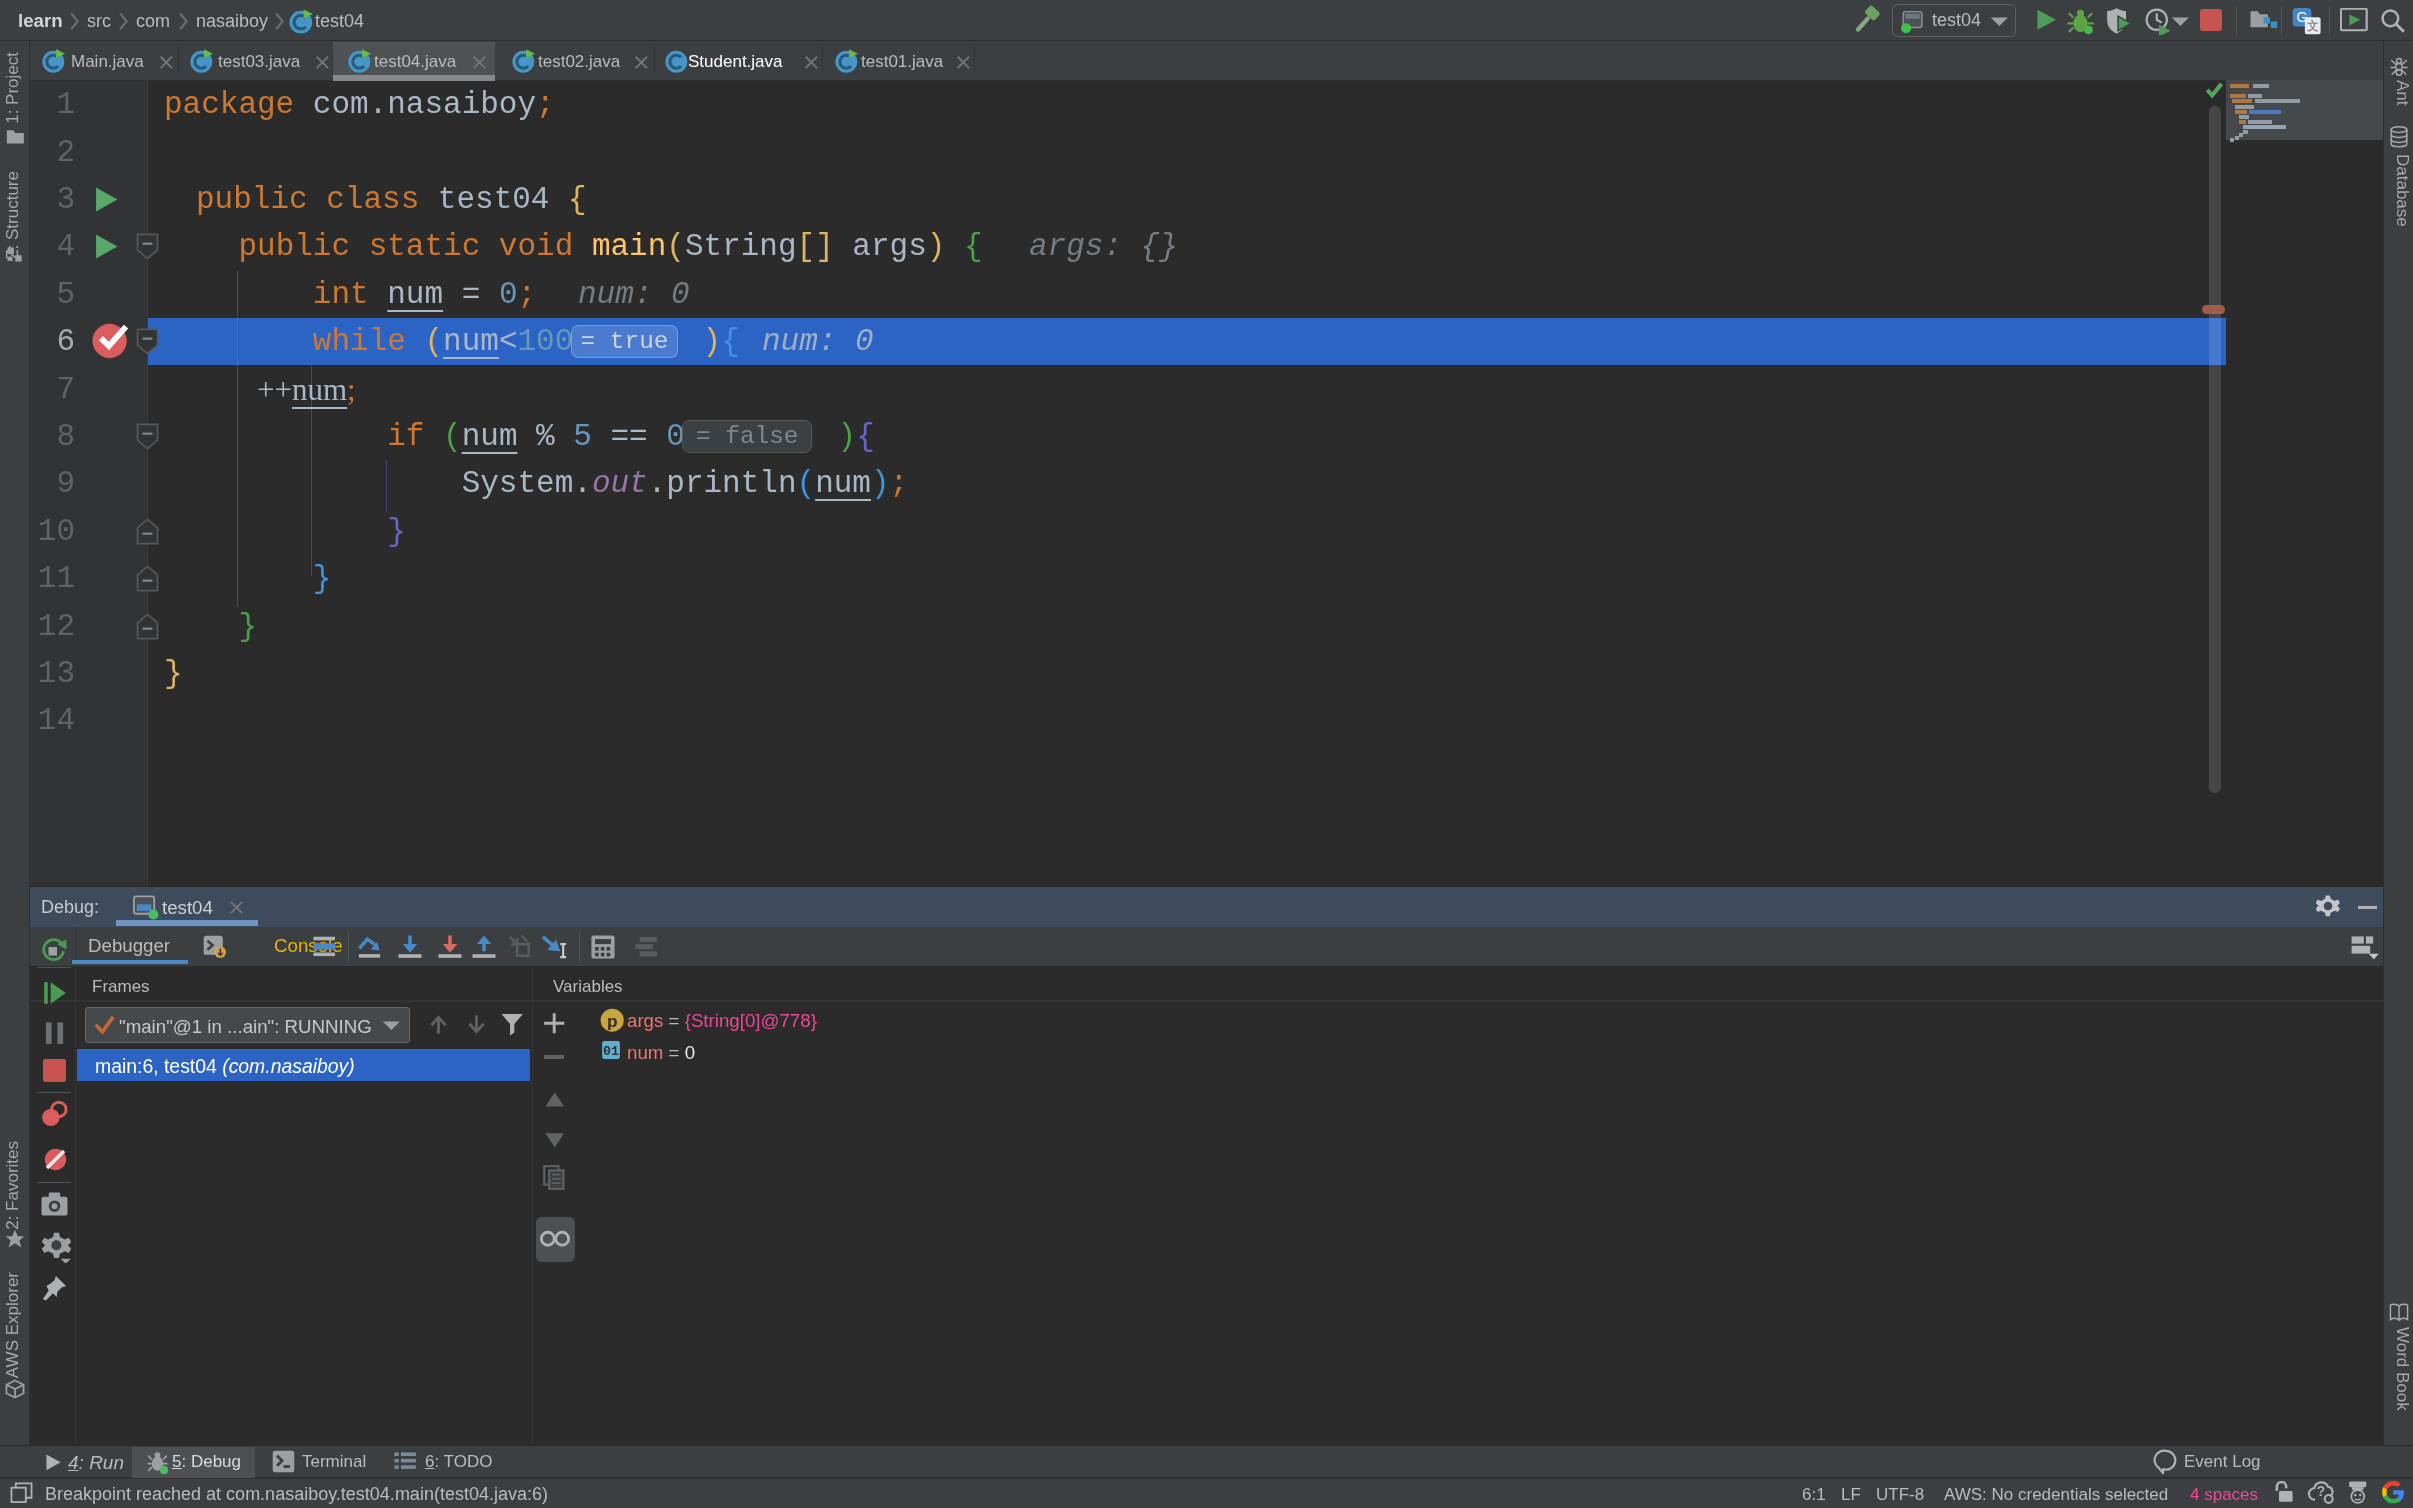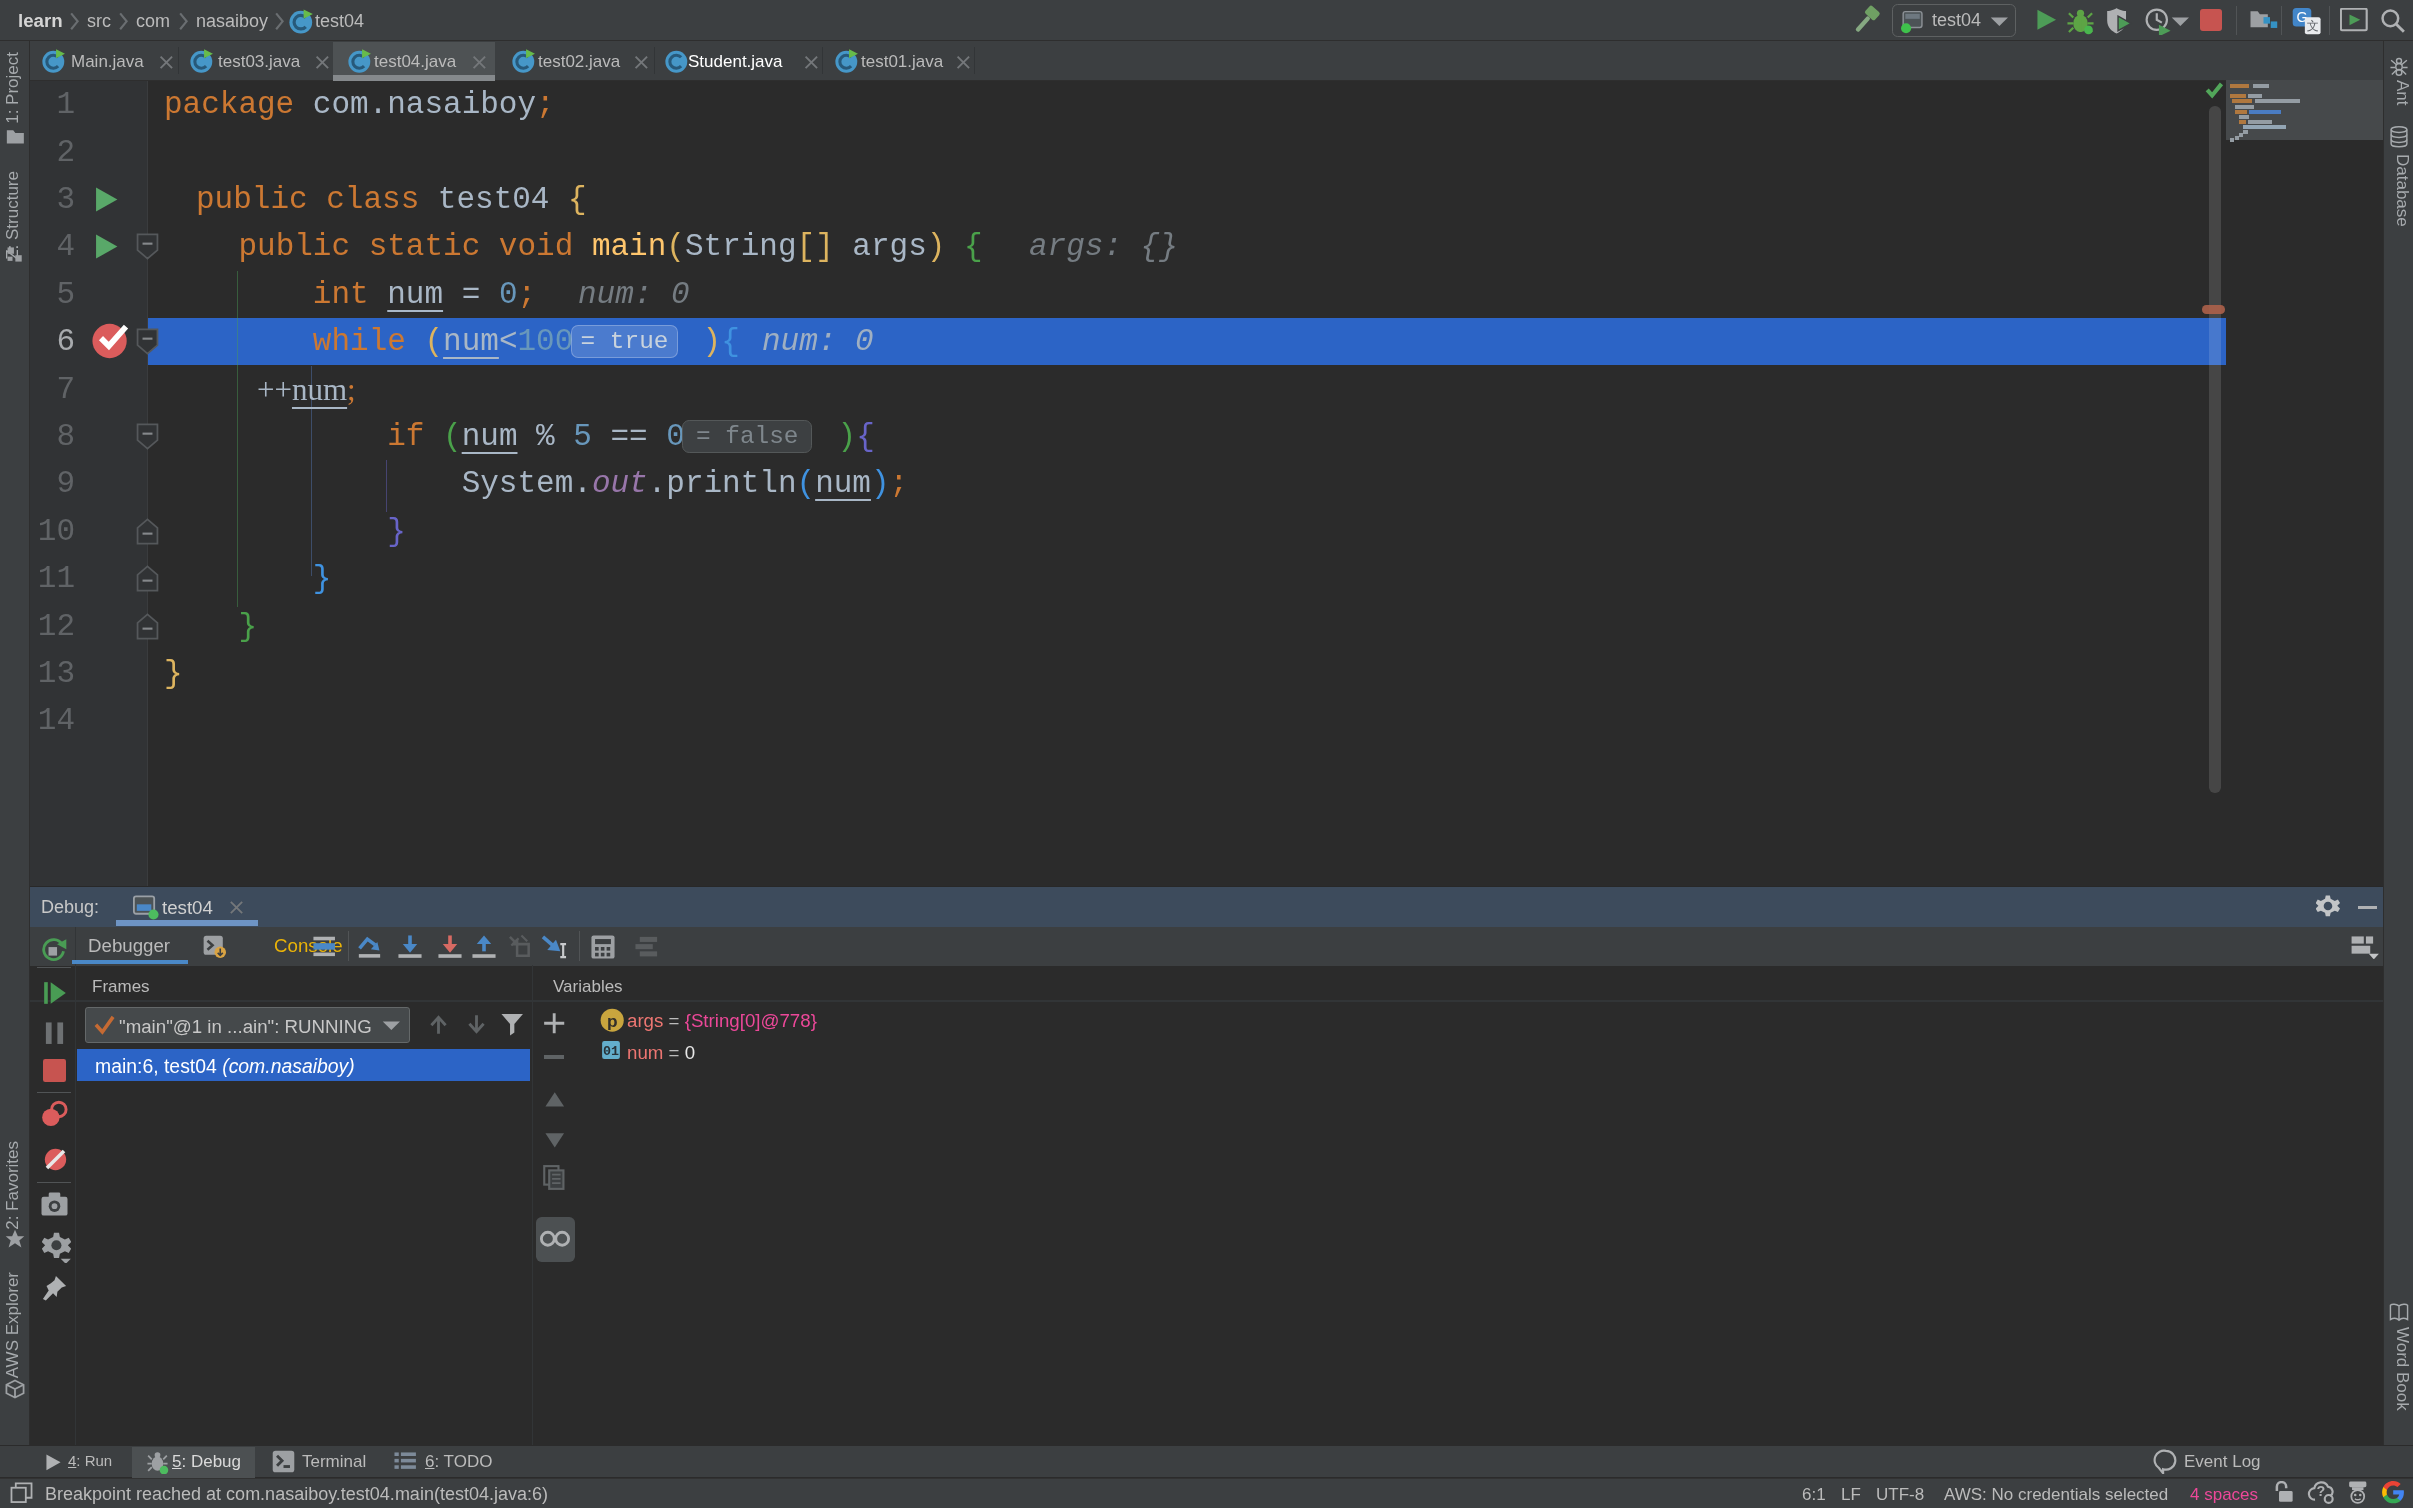--- a/index.html
+++ b/index.html
@@ -494,21 +494,21 @@
 <svg class="ab" style="left:601px;top:1040px;" width="20" height="20" viewBox="0 0 36 36">
     <rect x="2" y="2" width="32" height="32" rx="4" fill="#63AECC"></rect>
     <text x="18" y="27" font-size="24" font-family="Liberation Mono" font-weight="bold" fill="#273238" text-anchor="middle">01</text>
   </svg>
 <div class="ab" style="left:627px;top:1042px;font-size:18.7px;color:#ED7672;">num <span style="color:#BBBBBB;">= </span><span style="color:#E8E8E8;">0</span></div>
 
 <div class="ab" style="left:0;top:1445px;width:2413px;height:32px;background:#3C3F41;border-top:1.4px solid #2B2B2B;"></div>
 <svg class="ab" style="left:45px;top:1453px;" width="17" height="18.7" viewBox="0 0 24 26">
     <polygon points="2,2 22,13 2,24" fill="#AFB1B3"></polygon>
   </svg>
-<div class="ab" style="left:68px;top:1452px;font-size:15px;color:#BBBBBB;"><span style="text-decoration:underline;">4</span>: Run</div>
+<div class="ab" style="left:68px;top:1452px;font-size:19px;color:#BBBBBB;font-style:italic;"><span style="text-decoration:underline;">4</span>: Run</div>
 <div class="ab" style="left:132px;top:1447px;width:123px;height:31px;background:#4C5052;"></div>
 <svg class="ab" style="left:146px;top:1450px;" width="23" height="24.4" viewBox="0 0 32 34">
     <ellipse cx="16" cy="19" rx="8" ry="10" fill="#9DA0A3"></ellipse>
     <circle cx="16" cy="7" r="4" fill="#9DA0A3"></circle>
     <path d="M8 13 L3 8 M8 19 L2 19 M8 24 L3 29 M24 13 L29 8 M24 19 L30 19 M24 24 L29 29" stroke="#9DA0A3" stroke-width="2.5"></path>
     <circle cx="25" cy="28" r="6" fill="#4DBB5F"></circle>
   </svg>
 <div class="ab" style="left:172px;top:1452px;font-size:17px;color:#DADADA;"><span style="text-decoration:underline;">5</span>: Debug</div>
 <svg class="ab" style="left:272px;top:1450px;" width="23" height="23" viewBox="0 0 32 32">
     <rect x="1" y="1" width="30" height="30" rx="4" fill="#9DA0A3"></rect>

